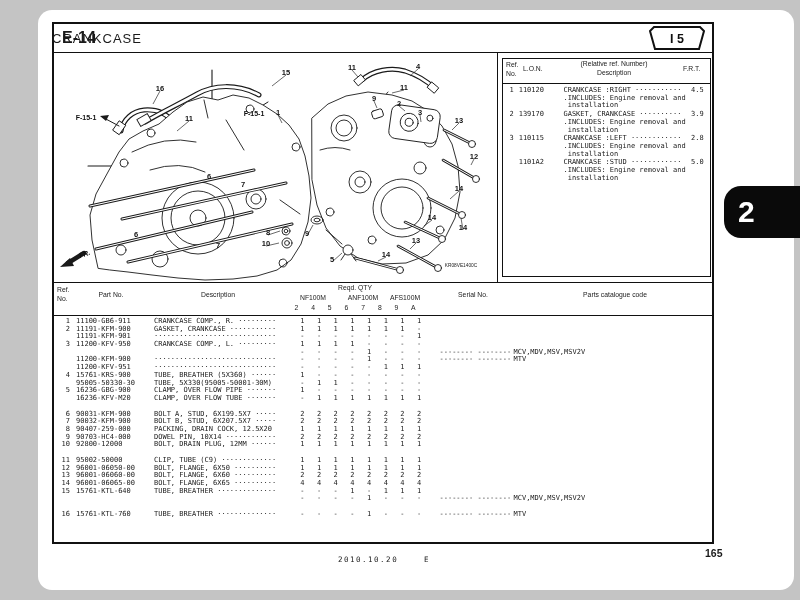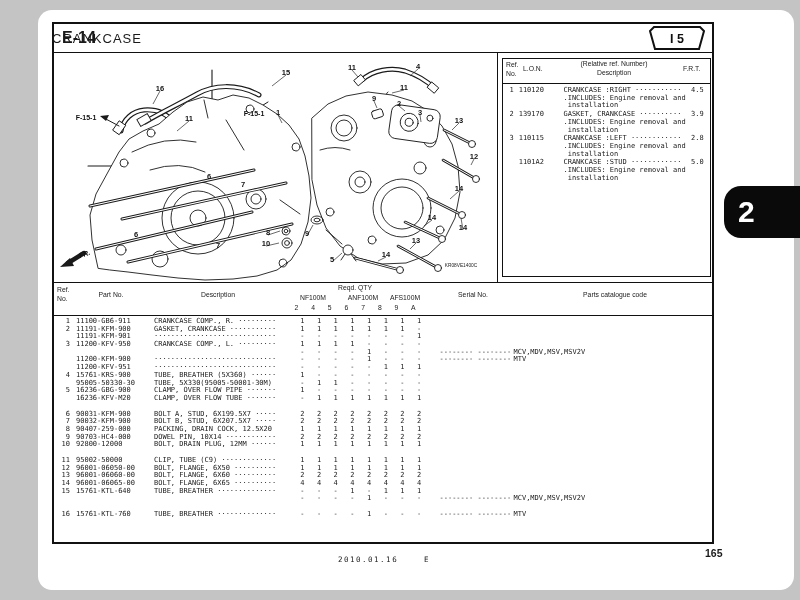--- a/index.html
+++ b/index.html
@@ -299,19 +299,19 @@
     <div class="mrow"><span class="c-ref">10</span><span class="c-part">92800-12000</span><span class="c-desc">BOLT, DRAIN PLUG, 12MM ······</span><span class="c-qty">1</span><span class="c-qty">1</span><span class="c-qty">1</span><span class="c-qty">1</span><span class="c-qty">1</span><span class="c-qty">1</span><span class="c-qty">1</span><span class="c-qty">1</span><span class="c-serial"></span><span class="c-code"></span></div>
     <div class="mrow gap"><span class="c-ref">11</span><span class="c-part">95002-50000</span><span class="c-desc">CLIP, TUBE (C9) ·············</span><span class="c-qty">1</span><span class="c-qty">1</span><span class="c-qty">1</span><span class="c-qty">1</span><span class="c-qty">1</span><span class="c-qty">1</span><span class="c-qty">1</span><span class="c-qty">1</span><span class="c-serial"></span><span class="c-code"></span></div>
     <div class="mrow"><span class="c-ref">12</span><span class="c-part">96001-06050-00</span><span class="c-desc">BOLT, FLANGE, 6X50 ··········</span><span class="c-qty">1</span><span class="c-qty">1</span><span class="c-qty">1</span><span class="c-qty">1</span><span class="c-qty">1</span><span class="c-qty">1</span><span class="c-qty">1</span><span class="c-qty">1</span><span class="c-serial"></span><span class="c-code"></span></div>
     <div class="mrow"><span class="c-ref">13</span><span class="c-part">96001-06060-00</span><span class="c-desc">BOLT, FLANGE, 6X60 ··········</span><span class="c-qty">2</span><span class="c-qty">2</span><span class="c-qty">2</span><span class="c-qty">2</span><span class="c-qty">2</span><span class="c-qty">2</span><span class="c-qty">2</span><span class="c-qty">2</span><span class="c-serial"></span><span class="c-code"></span></div>
     <div class="mrow"><span class="c-ref">14</span><span class="c-part">96001-06065-00</span><span class="c-desc">BOLT, FLANGE, 6X65 ··········</span><span class="c-qty">4</span><span class="c-qty">4</span><span class="c-qty">4</span><span class="c-qty">4</span><span class="c-qty">4</span><span class="c-qty">4</span><span class="c-qty">4</span><span class="c-qty">4</span><span class="c-serial"></span><span class="c-code"></span></div>
     <div class="mrow"><span class="c-ref">15</span><span class="c-part">15761-KTL-640</span><span class="c-desc">TUBE, BREATHER ··············</span><span class="c-qty">-</span><span class="c-qty">-</span><span class="c-qty">-</span><span class="c-qty">1</span><span class="c-qty">-</span><span class="c-qty">1</span><span class="c-qty">1</span><span class="c-qty">1</span><span class="c-serial"></span><span class="c-code"></span></div>
     <div class="mrow"><span class="c-ref"></span><span class="c-part"></span><span class="c-desc"></span><span class="c-qty">-</span><span class="c-qty">-</span><span class="c-qty">-</span><span class="c-qty">-</span><span class="c-qty">1</span><span class="c-qty">-</span><span class="c-qty">-</span><span class="c-qty">-</span><span class="c-serial">-------- --------</span><span class="c-code">MCV,MDV,MSV,MSV2V</span></div>
     <div class="mrow gap"><span class="c-ref">16</span><span class="c-part">15761-KTL-760</span><span class="c-desc">TUBE, BREATHER ··············</span><span class="c-qty">-</span><span class="c-qty">-</span><span class="c-qty">-</span><span class="c-qty">-</span><span class="c-qty">1</span><span class="c-qty">-</span><span class="c-qty">-</span><span class="c-qty">-</span><span class="c-serial">-------- --------</span><span class="c-code">MTV</span></div>
   </div>
 
-<span class="abs" id="f-date">2010.01.16</span>
+<span class="abs" id="f-date">2010.10.20</span>
 <span class="abs" id="f-e">E</span>
 <span class="abs" id="f-page">165</span>
 
 <div class="abs" id="side-tab">
   <span>2</span>
 </div>
 
 </body></html>

